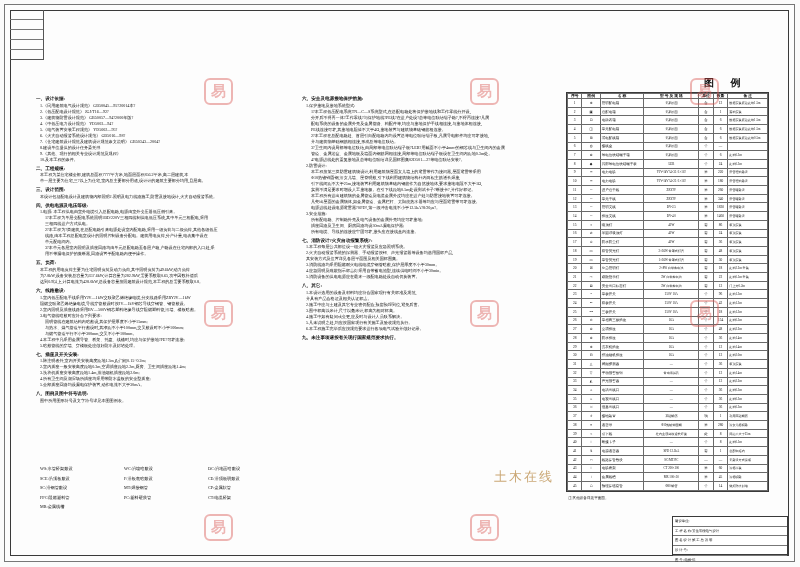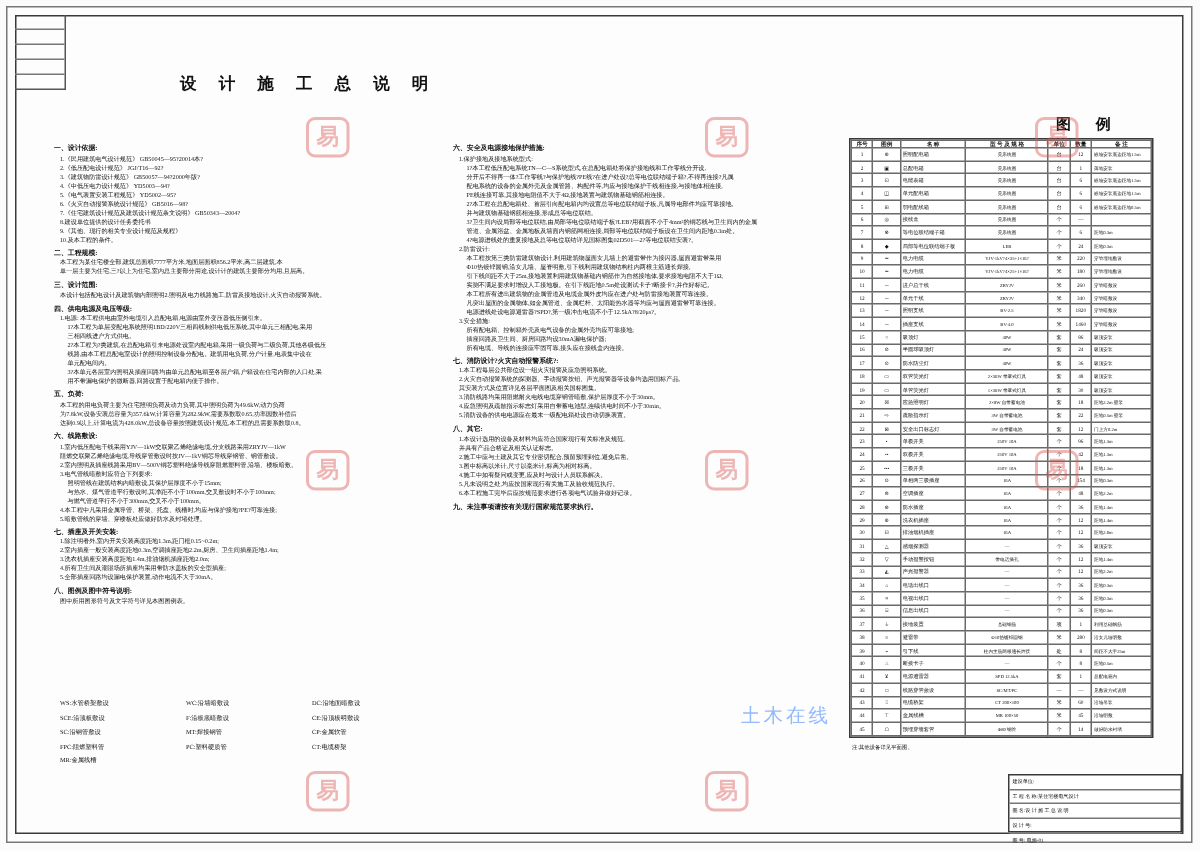--- a/index.html
+++ b/index.html
@@ -136,41 +136,40 @@
     pointer-events:none;
   }
   .wm .box{
     border:2px solid #d9534f;
     border-radius:6px;
     padding:2px 5px;
     font-size:15px;
     display:inline-block;
   }
   .wm-text{
-    position:absolute;color:#3b82f6;opacity:0.55;font-size:13px;
+    position:absolute;color:#a16207;opacity:0.55;font-size:13px;
     letter-spacing:2px;font-family:"Liberation Serif", serif;
   }
 </style>
 </head>
 <body>
 
 <div class="sheet">
 
   <div class="page-border"></div>
   <div class="frame"></div>
 
   <div class="tl-grid">
     <div></div>
     <div></div>
     <div></div>
     <div></div>
     <div></div>
   </div>
 
-  <div class="main-title">设 计 施 工 总 说 明</div>
   <div class="legend-title">图    例</div>
 
   <div class="col col-left" id="col-left">
       <div class="sec-head">一、设计依据:</div>
       <div class="ln">1.《民用建筑电气设计规范》   GB50045—95?20014本?</div>
       <div class="ln">2.《低压配电设计规范》  JGJ/T16—92?</div>
       <div class="ln">3.《建筑物防雷设计规范》 GB50057—94?2000年版?</div>
       <div class="ln">4.《中低压电力设计规范》  YD5003—94?</div>
       <div class="ln">5.《电气装置安装工程规范》  YD5002—95?</div>
       <div class="ln">6.《火灾自动报警系统设计规范》  GB5016—98?</div>

